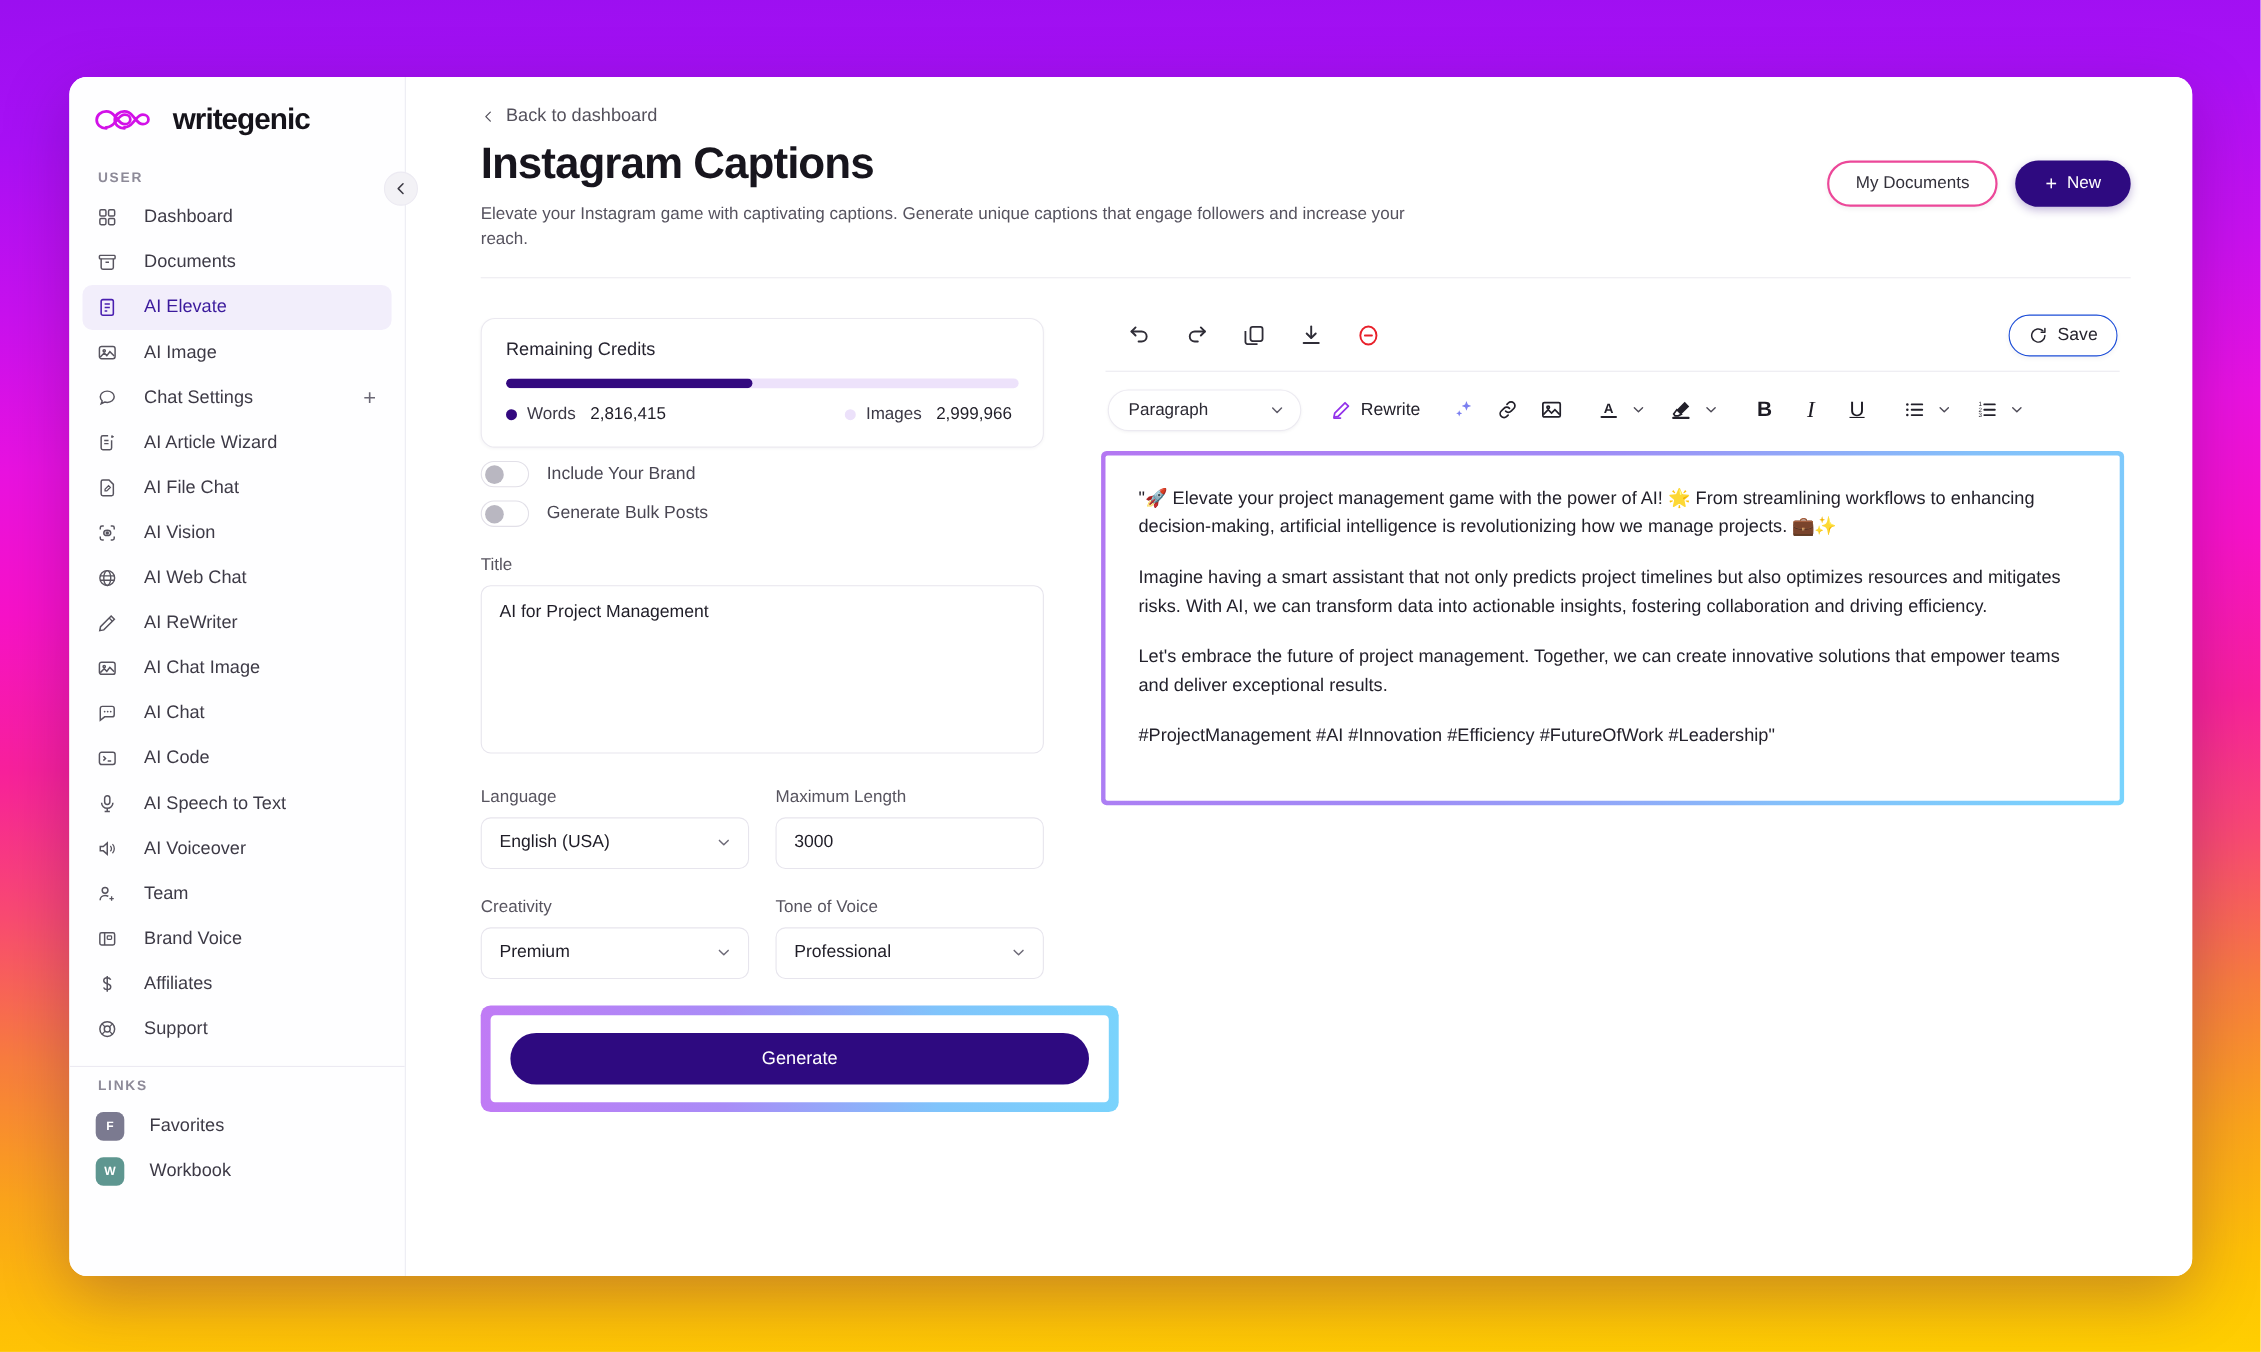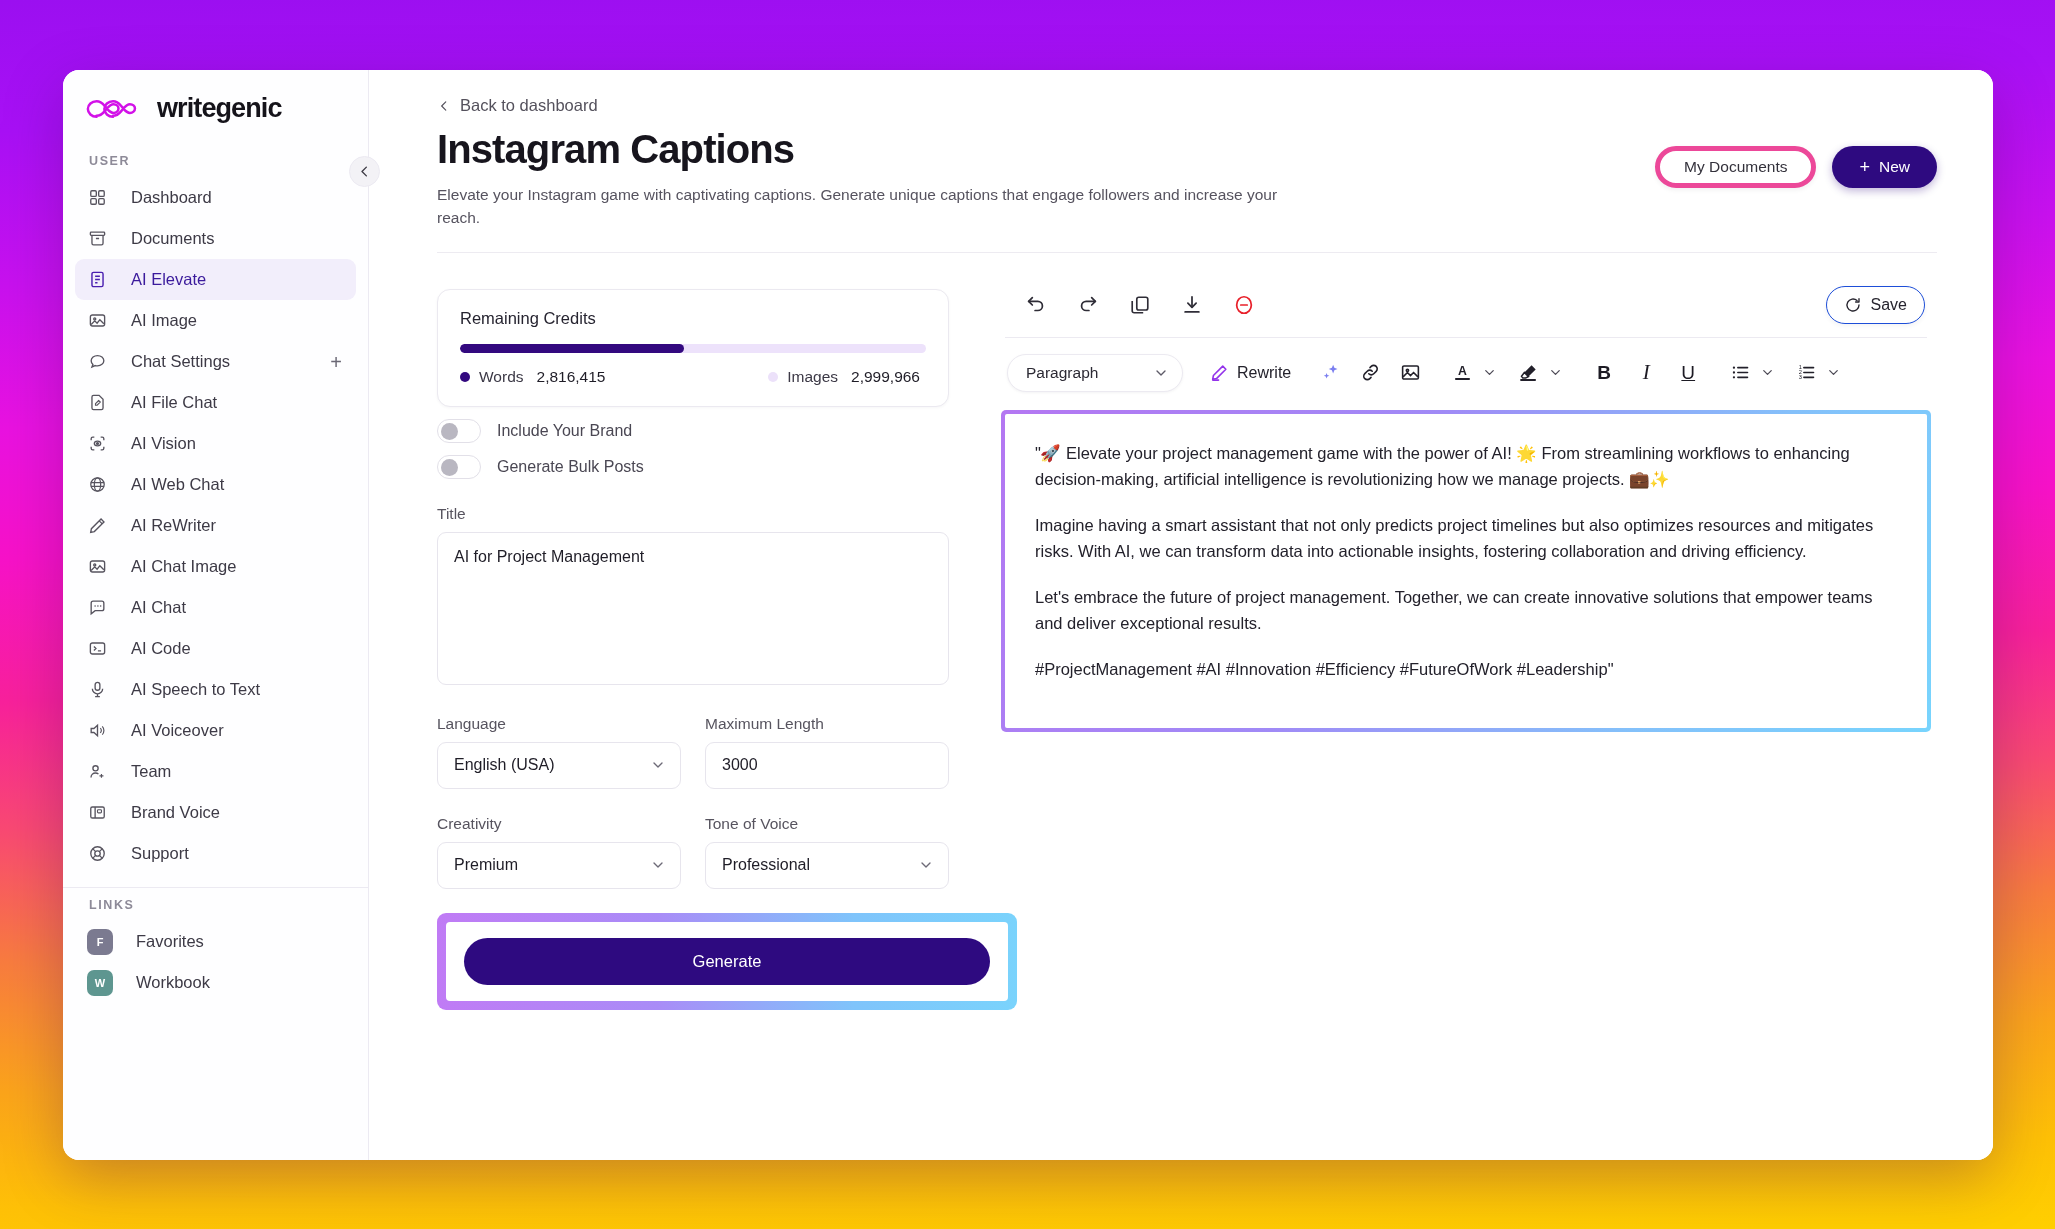--- a/index.html
+++ b/index.html
@@ -95,21 +95,21 @@
     font-size: 16.5px; color: #54515c; cursor: pointer; margin-bottom: 9px;
   }
   .back-link svg { width: 14px; height: 14px; }
   .head-row { display: flex; align-items: flex-start; justify-content: space-between; }
   .page-title { font-size: 40px; font-weight: 800; letter-spacing: -.9px; color: #17151d; line-height: 1.25; }
   .page-sub { font-size: 15.5px; color: #56535f; line-height: 1.5; max-width: 880px; margin-top: 9px; }
 
   .head-actions { display: flex; align-items: center; gap: 16px; padding-top: 22px; }
   .btn-docs {
     height: 42px; padding: 0 24px; border-radius: 21px;
-    background: #fff; border: 5px solid #ec4899;
+    background: #fff; border: 2px solid #ec4899;
     box-shadow: 0 2px 5px rgba(20,10,40,.06);
     font-size: 15.5px; color: #33313b; cursor: pointer;
     display: flex; align-items: center;
   }
   .btn-new {
     height: 42px; padding: 0 27px; border-radius: 21px;
     background: #2e0a80; color: #fff; border: none;
     font-size: 15.5px; cursor: pointer;
     display: flex; align-items: center; gap: 9px;
     box-shadow: 0 3px 9px rgba(46,10,128,.3);
@@ -297,20 +297,30 @@
       <div class="sb-item">
         <span class="ico">
             <svg viewBox="0 0 24 24" fill="none" stroke="currentColor" stroke-width="1.7">
               <path d="M4 11c0-3.6 3.6-6.5 8-6.5s8 2.9 8 6.5-3.6 6.5-8 6.5c-1 0-2-.15-2.9-.42L5 19l1.2-3.1C4.85 14.6 4 12.9 4 11z"></path>
             </svg>
           </span>
         <span class="lbl">Chat Settings</span>
         <span class="sb-plus">+</span>
       </div>
 
+      <div class="sb-item">
+        <span class="ico">
+            <svg viewBox="0 0 24 24" fill="none" stroke="currentColor" stroke-width="1.7">
+              <path d="M17 9v9a2 2 0 01-2 2H7a2 2 0 01-2-2V6a2 2 0 012-2h6"></path>
+              <path d="M8.5 9.5h5M8.5 13h5"></path>
+              <path d="M17.5 3.5v3M19.5 5h-3" stroke-width="1.5"></path>
+            </svg>
+          </span>
+        <span class="lbl">AI Article Wizard</span>
+      </div>
 
       <div class="sb-item">
         <span class="ico">
             <svg viewBox="0 0 24 24" fill="none" stroke="currentColor" stroke-width="1.7">
               <path d="M14 3H7a2 2 0 00-2 2v14a2 2 0 002 2h10a2 2 0 002-2V8l-5-5z"></path>
               <path d="M13.5 9.5l-4 4v2h2l4-4-2-2z" stroke-width="1.5"></path>
             </svg>
           </span>
         <span class="lbl">AI File Chat</span>
       </div>
@@ -415,20 +425,29 @@
         <span class="ico">
             <svg viewBox="0 0 24 24" fill="none" stroke="currentColor" stroke-width="1.7">
               <rect x="3.5" y="5" width="17" height="14" rx="2"></rect>
               <path d="M9 5v14"></path>
               <rect x="12" y="8.5" width="5" height="4" rx="1" stroke-width="1.4"></rect>
             </svg>
           </span>
         <span class="lbl">Brand Voice</span>
       </div>
 
+      <div class="sb-item">
+        <span class="ico">
+            <svg viewBox="0 0 24 24" fill="none" stroke="currentColor" stroke-width="1.7">
+              <path d="M12 3v18"></path>
+              <path d="M16 7.2c-.8-1.5-2.3-2.2-4-2.2-2.3 0-4 1.3-4 3.2 0 2.1 2 2.9 4 3.5s4 1.4 4 3.5c0 1.9-1.7 3.2-4 3.2-1.9 0-3.5-.8-4.2-2.4"></path>
+            </svg>
+          </span>
+        <span class="lbl">Affiliates</span>
+      </div>
 
       <div class="sb-item">
         <span class="ico">
             <svg viewBox="0 0 24 24" fill="none" stroke="currentColor" stroke-width="1.7">
               <circle cx="12" cy="12" r="8.5"></circle>
               <circle cx="12" cy="12" r="3.4"></circle>
               <path d="M6 6l3.6 3.6M18 6l-3.6 3.6M6 18l3.6-3.6M18 18l-3.6-3.6" stroke-width="1.4"></path>
             </svg>
           </span>
         <span class="lbl">Support</span>

